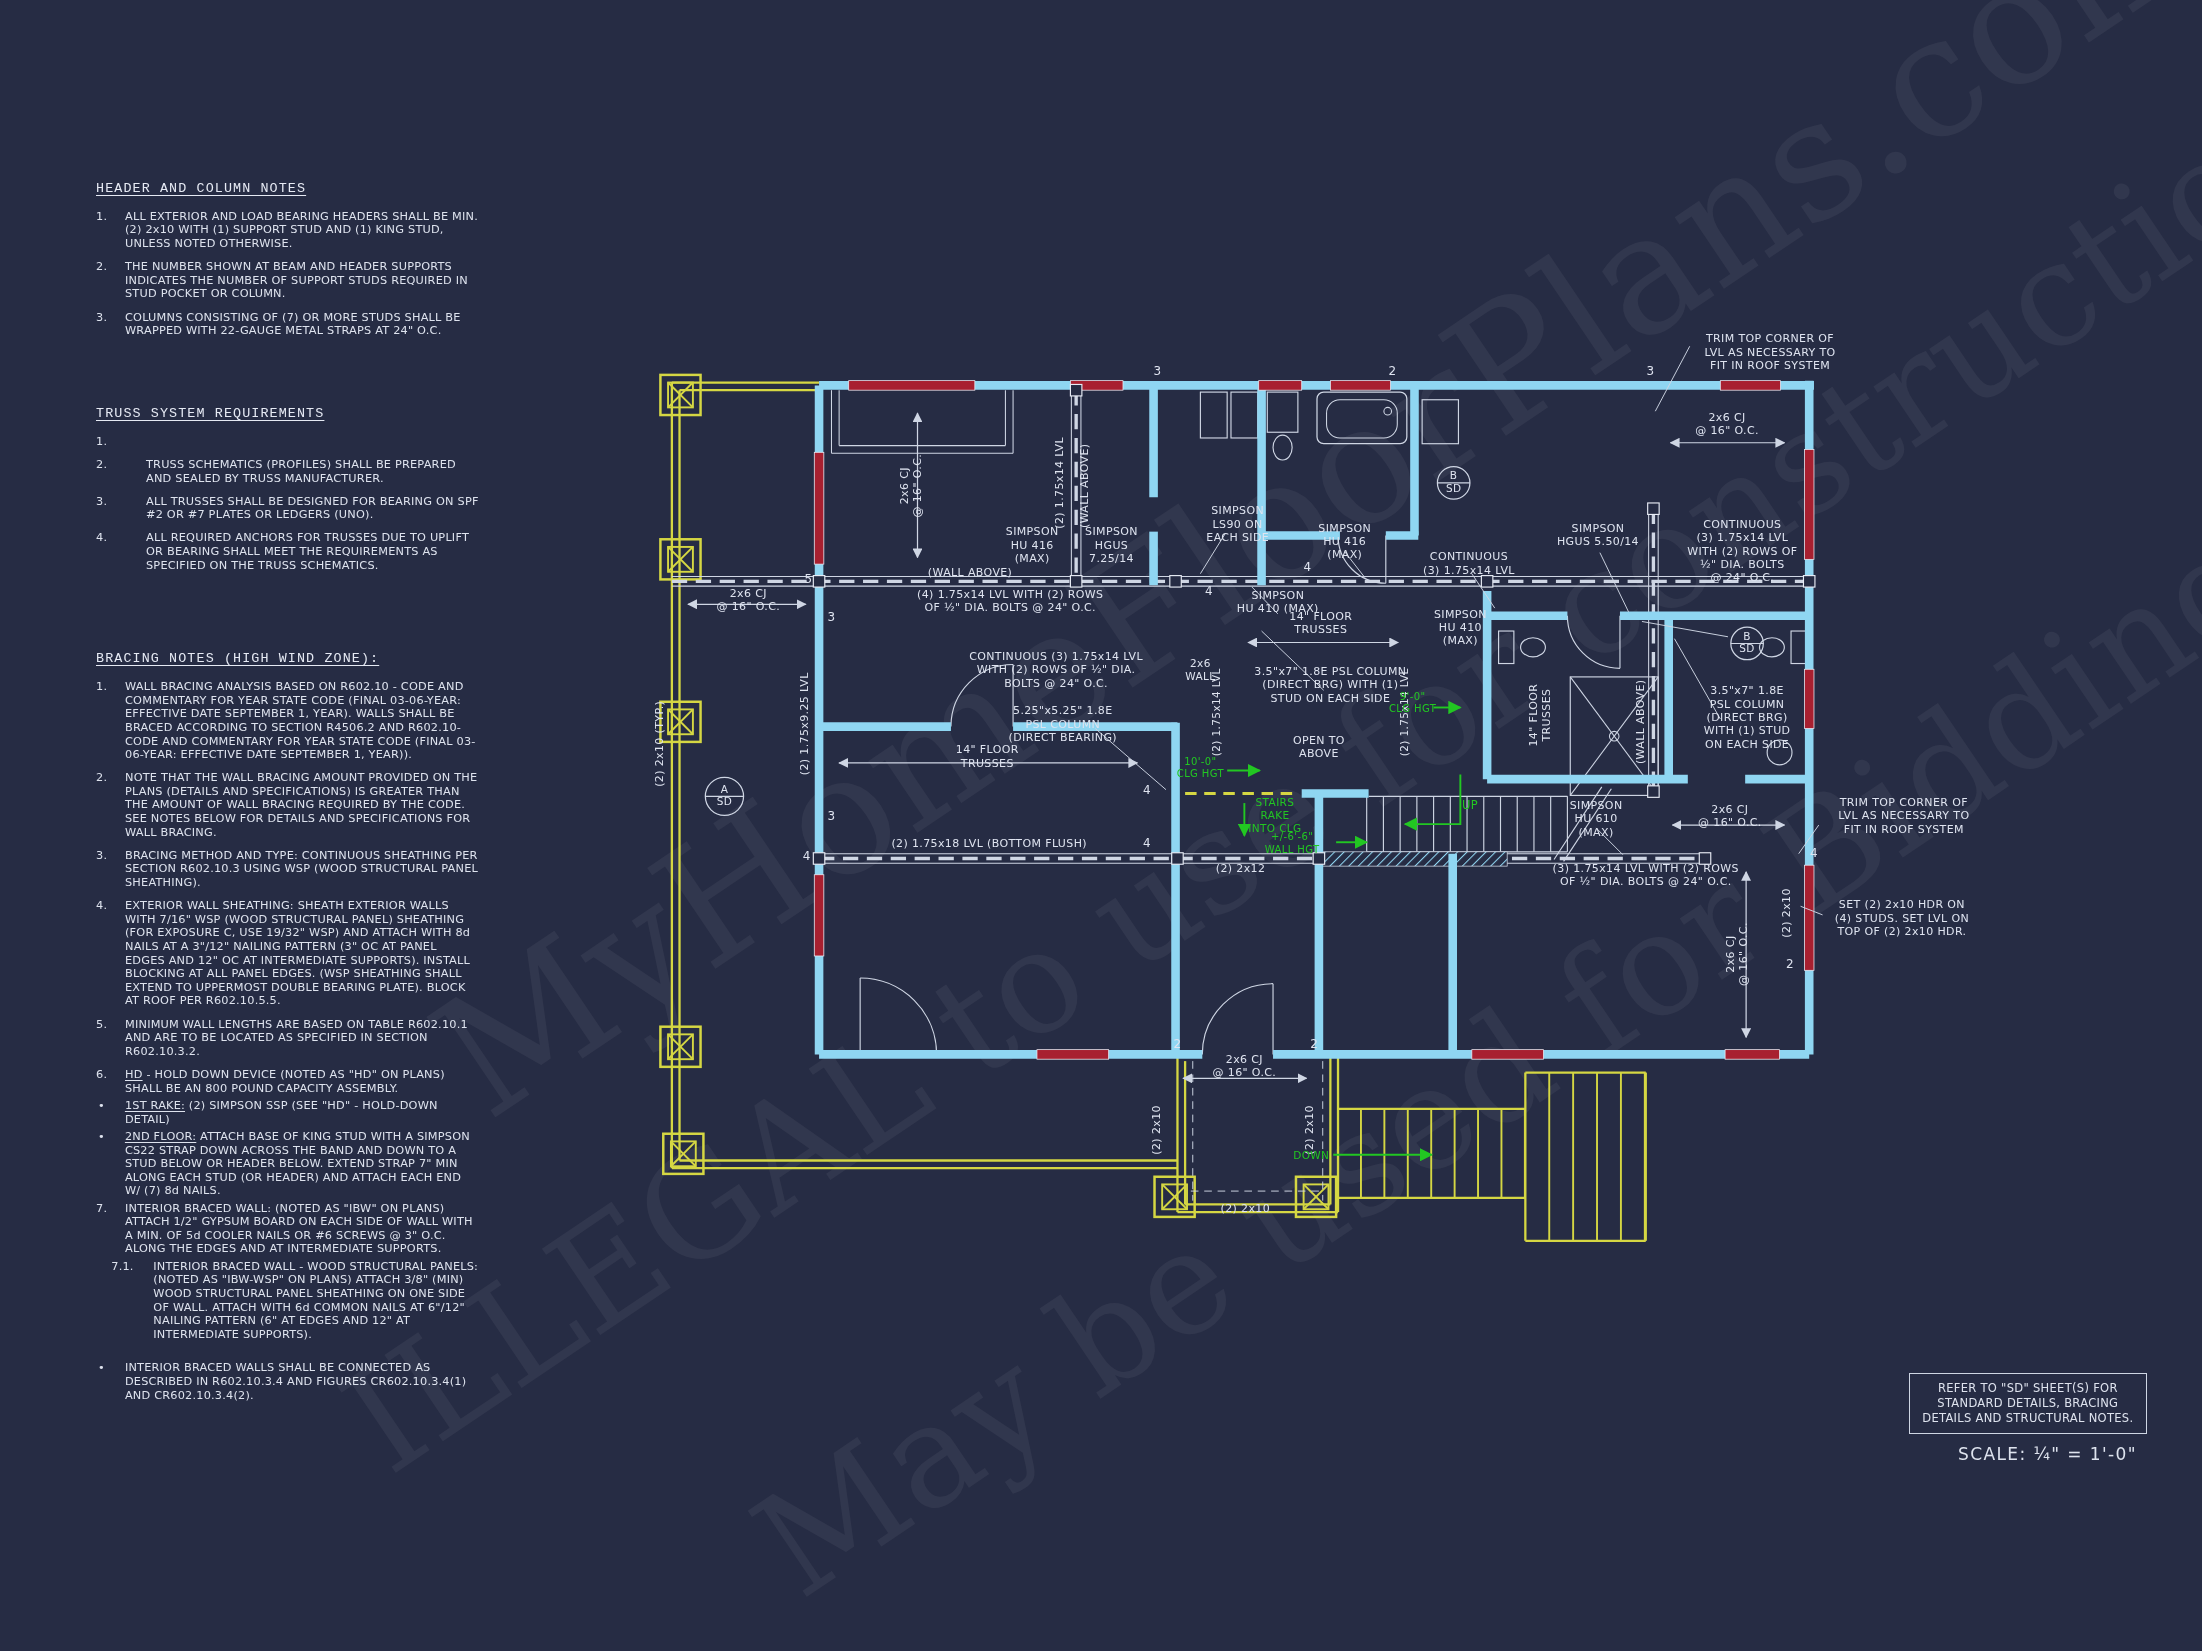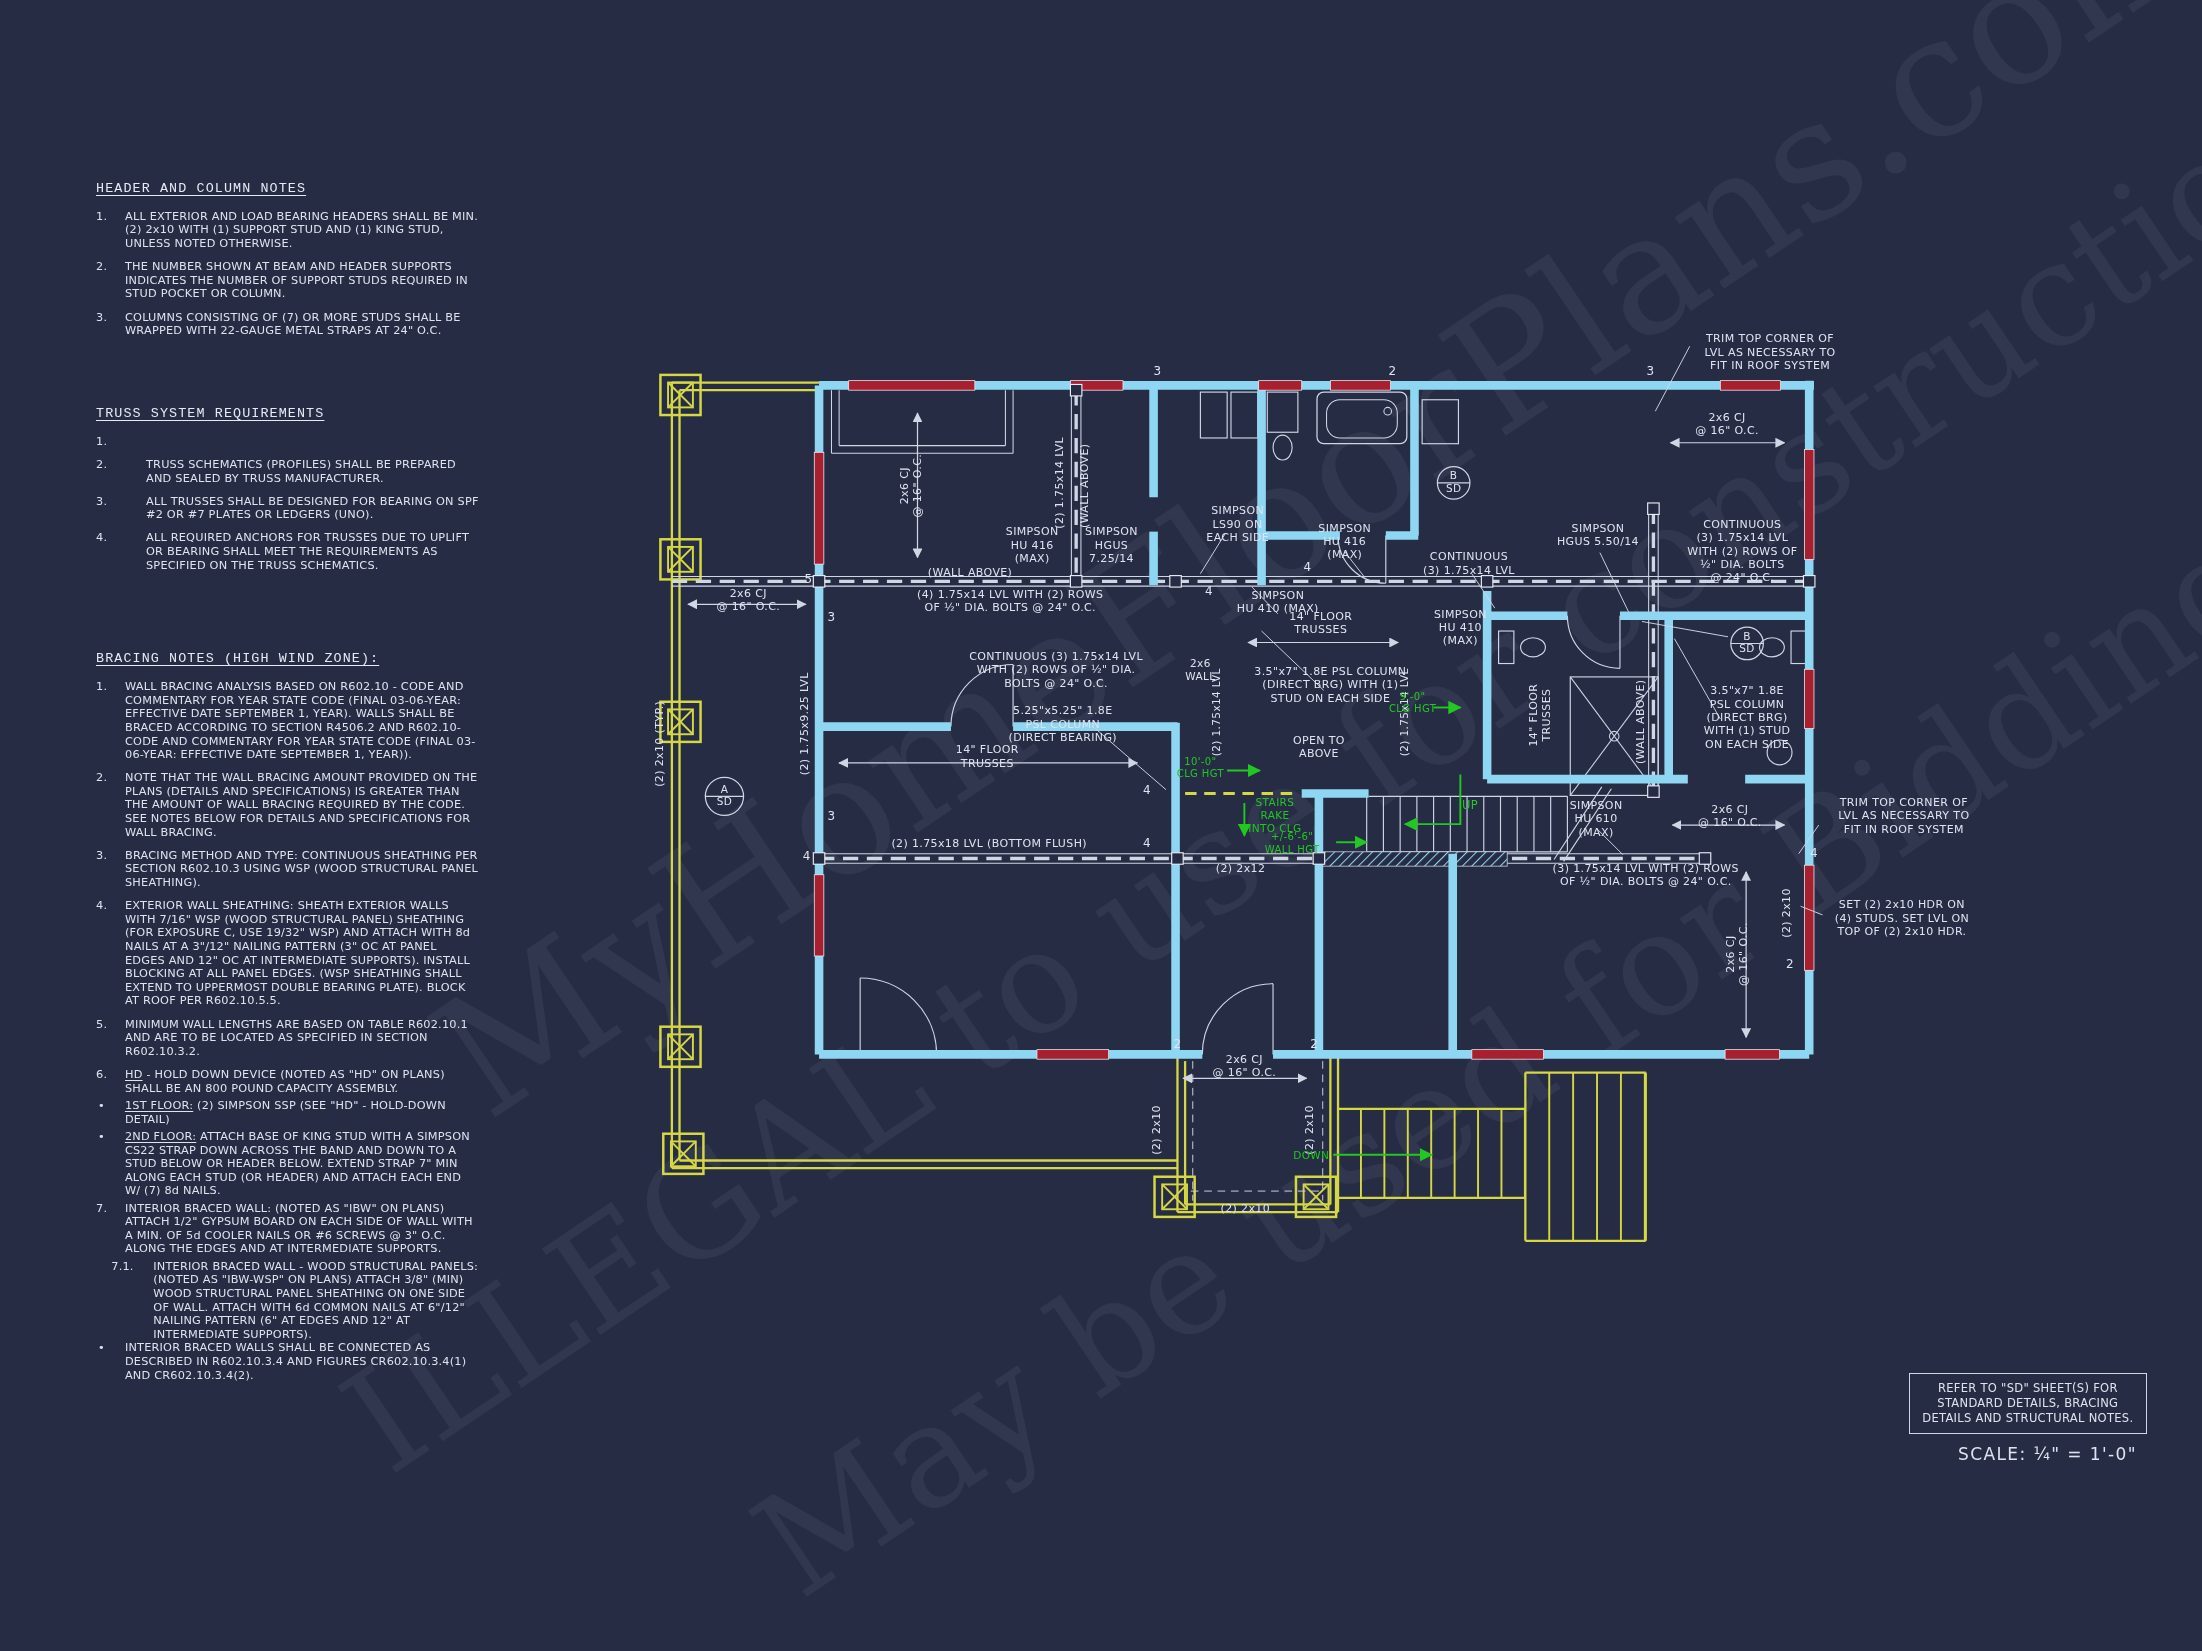--- a/index.html
+++ b/index.html
@@ -15,21 +15,21 @@
   .notes{position:absolute;left:96px;top:182px;width:384px;font-size:11.3px;line-height:13.6px;letter-spacing:0.2px;}
   .note-section{margin:0;}
   .note-section.mt1{margin-top:69px;}
   .note-section.mt2{margin-top:80px;}
   .note-title{font-size:13.4px;letter-spacing:1.1px;text-decoration:underline;text-underline-offset:2.9px;margin-bottom:14.3px;color:#e6eaf4;font-family:Liberation Mono, monospace;}
   .note-item{display:flex;margin-bottom:9.6px;}
   .note-item .num{flex:0 0 29px;}
   .note-item.truss .num{flex:0 0 50px;}
   .note-item.lvl1{margin-left:1.9px;margin-bottom:3.8px;}
   .note-item.lvl1 .num{flex:0 0 27px;}
-  .note-item.lvl2{margin-left:15.3px;margin-bottom:0;}
+  .note-item.lvl2{margin-left:15.3px;margin-bottom:20px;}
   .note-item.lvl2 .num{flex:0 0 42px;}
   .note-item.tight{margin-bottom:3.8px;}
   .u{text-decoration:underline;text-underline-offset:1.9px;}
   
   .plan-svg{position:absolute;left:0;top:0;width:2202px;height:1652px;}
   
   .sd-box{position:absolute;left:1909px;top:1373px;width:228px;border:1.9px solid #cfd6e4;
           padding:6.7px 3.8px;font-size:11.5px;line-height:1.32;text-align:center;white-space:pre-line;letter-spacing:0.3px;}
   .title-block{position:absolute;right:65px;top:1436px;text-align:right;}
   .title-block h1{margin:0;font-size:28px;font-weight:normal;letter-spacing:2.4px;color:#e6eaf4;
@@ -100,21 +100,21 @@
         <div class="note-item">
           <span class="num">5.</span>
           <span class="txt">MINIMUM WALL LENGTHS ARE BASED ON TABLE R602.10.1 AND ARE TO BE LOCATED AS SPECIFIED IN SECTION R602.10.3.2.</span>
         </div>
         <div class="note-item tight">
           <span class="num">6.</span>
           <span class="txt"><span class="u">HD</span> - HOLD DOWN DEVICE (NOTED AS "HD" ON PLANS) SHALL BE AN 800 POUND CAPACITY ASSEMBLY.</span>
         </div>
         <div class="note-item lvl1">
           <span class="num">•</span>
-          <span class="txt"><span class="u">1ST FLOOR:</span> (2) SIMPSON SSP (SEE "HD" - HOLD-DOWN DETAIL)</span>
+          <span class="txt"><span class="u">1ST RAKE:</span> (2) SIMPSON SSP (SEE "HD" - HOLD-DOWN DETAIL)</span>
         </div>
         <div class="note-item lvl1">
           <span class="num">•</span>
           <span class="txt"><span class="u">2ND FLOOR:</span> ATTACH BASE OF KING STUD WITH A SIMPSON CS22 STRAP DOWN ACROSS THE BAND AND DOWN TO A STUD BELOW OR HEADER BELOW.  EXTEND STRAP 7" MIN ALONG EACH STUD (OR HEADER) AND ATTACH EACH END W/ (7) 8d NAILS.</span>
         </div>
         <div class="note-item tight">
           <span class="num">7.</span>
           <span class="txt">INTERIOR BRACED WALL: (NOTED AS "IBW" ON PLANS) ATTACH 1/2" GYPSUM BOARD ON EACH SIDE OF WALL WITH A MIN. OF 5d COOLER NAILS OR #6 SCREWS @ 3" O.C. ALONG THE EDGES AND AT INTERMEDIATE SUPPORTS.</span>
         </div>
         <div class="note-item lvl2">

